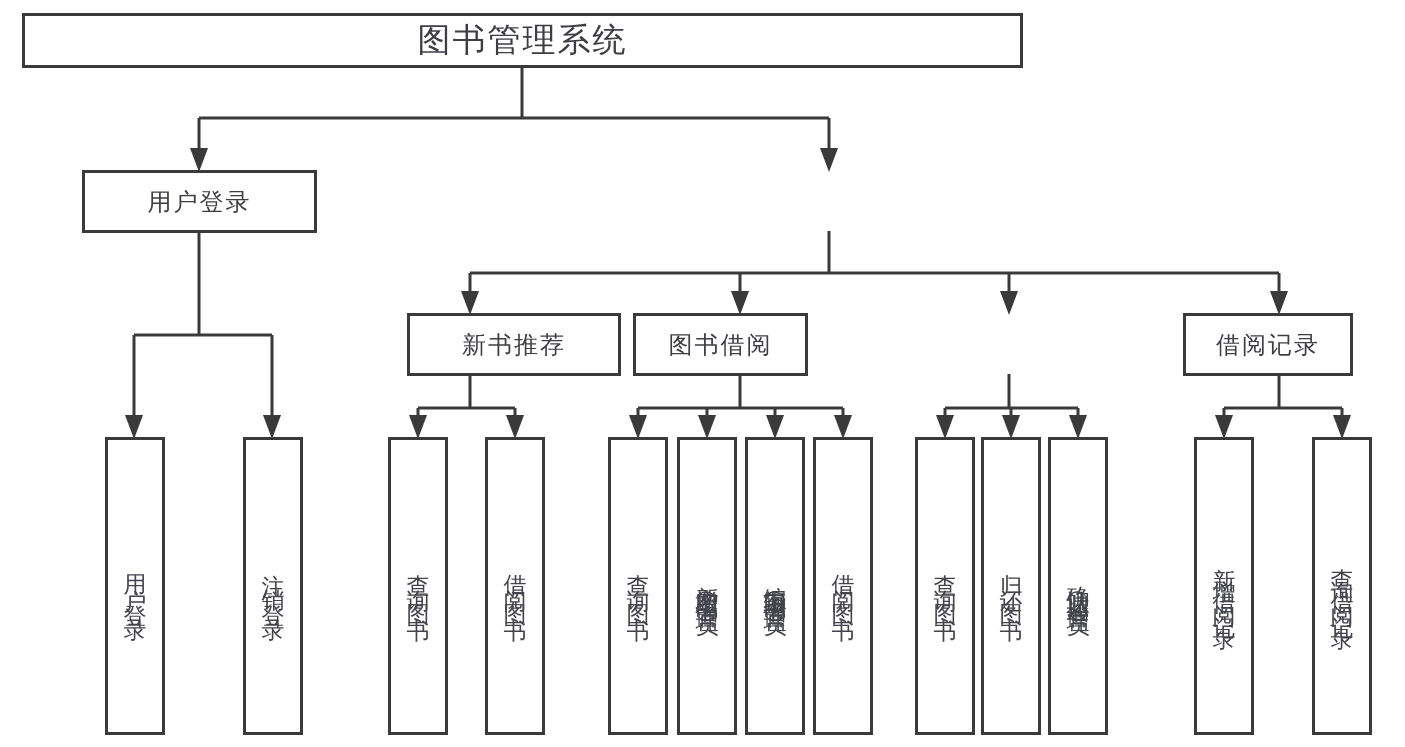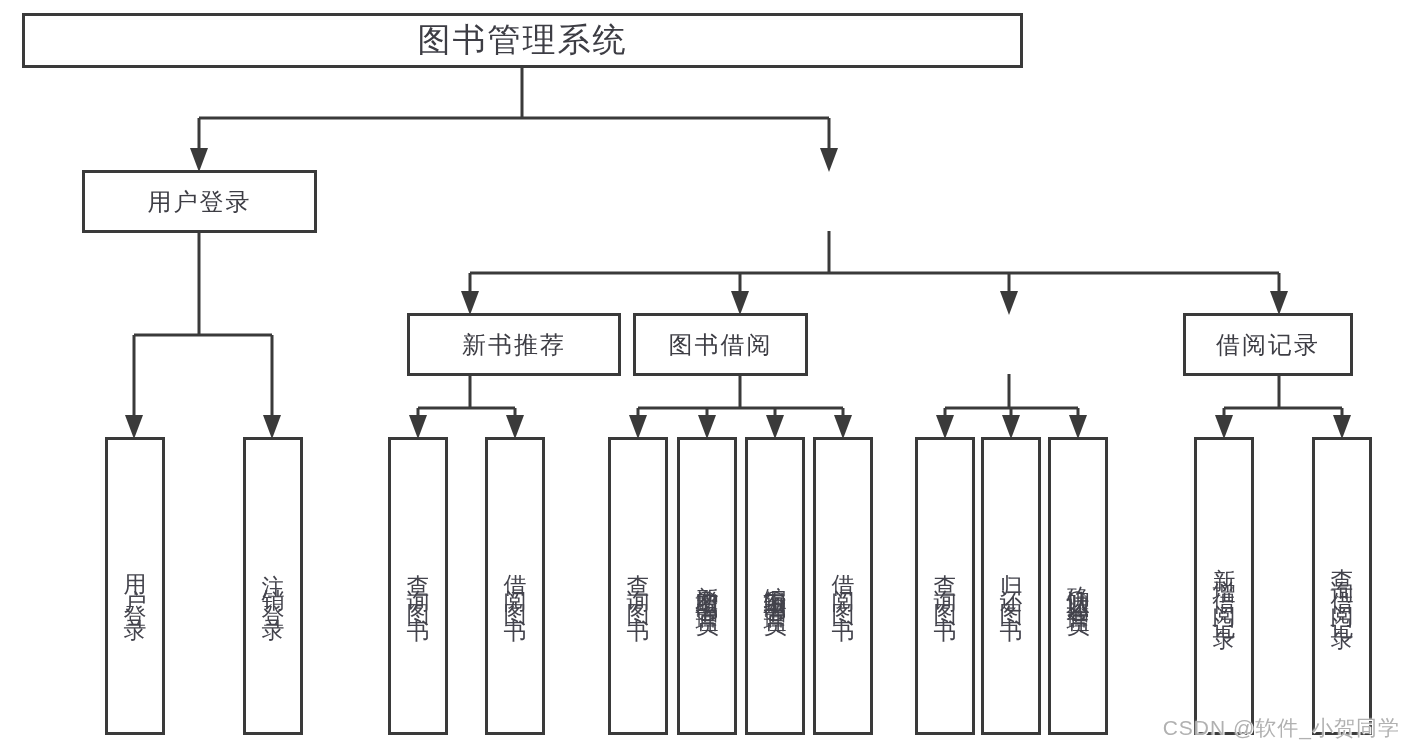--- a/index.html
+++ b/index.html
@@ -119,14 +119,13 @@
     <span>确认归还（管理员）</span>
   </div>
 
   <div class="node vnode ls6" style="left:1194px;top:437px;width:60px;height:298px;">
     <span>新增借阅记录</span>
   </div>
   <div class="node vnode ls6" style="left:1312px;top:437px;width:60px;height:298px;">
     <span>查询借阅记录</span>
   </div>
 
-  <div class="watermark">CSDN @软件_小贺同学</div>
 </div>
 
 </body></html>

